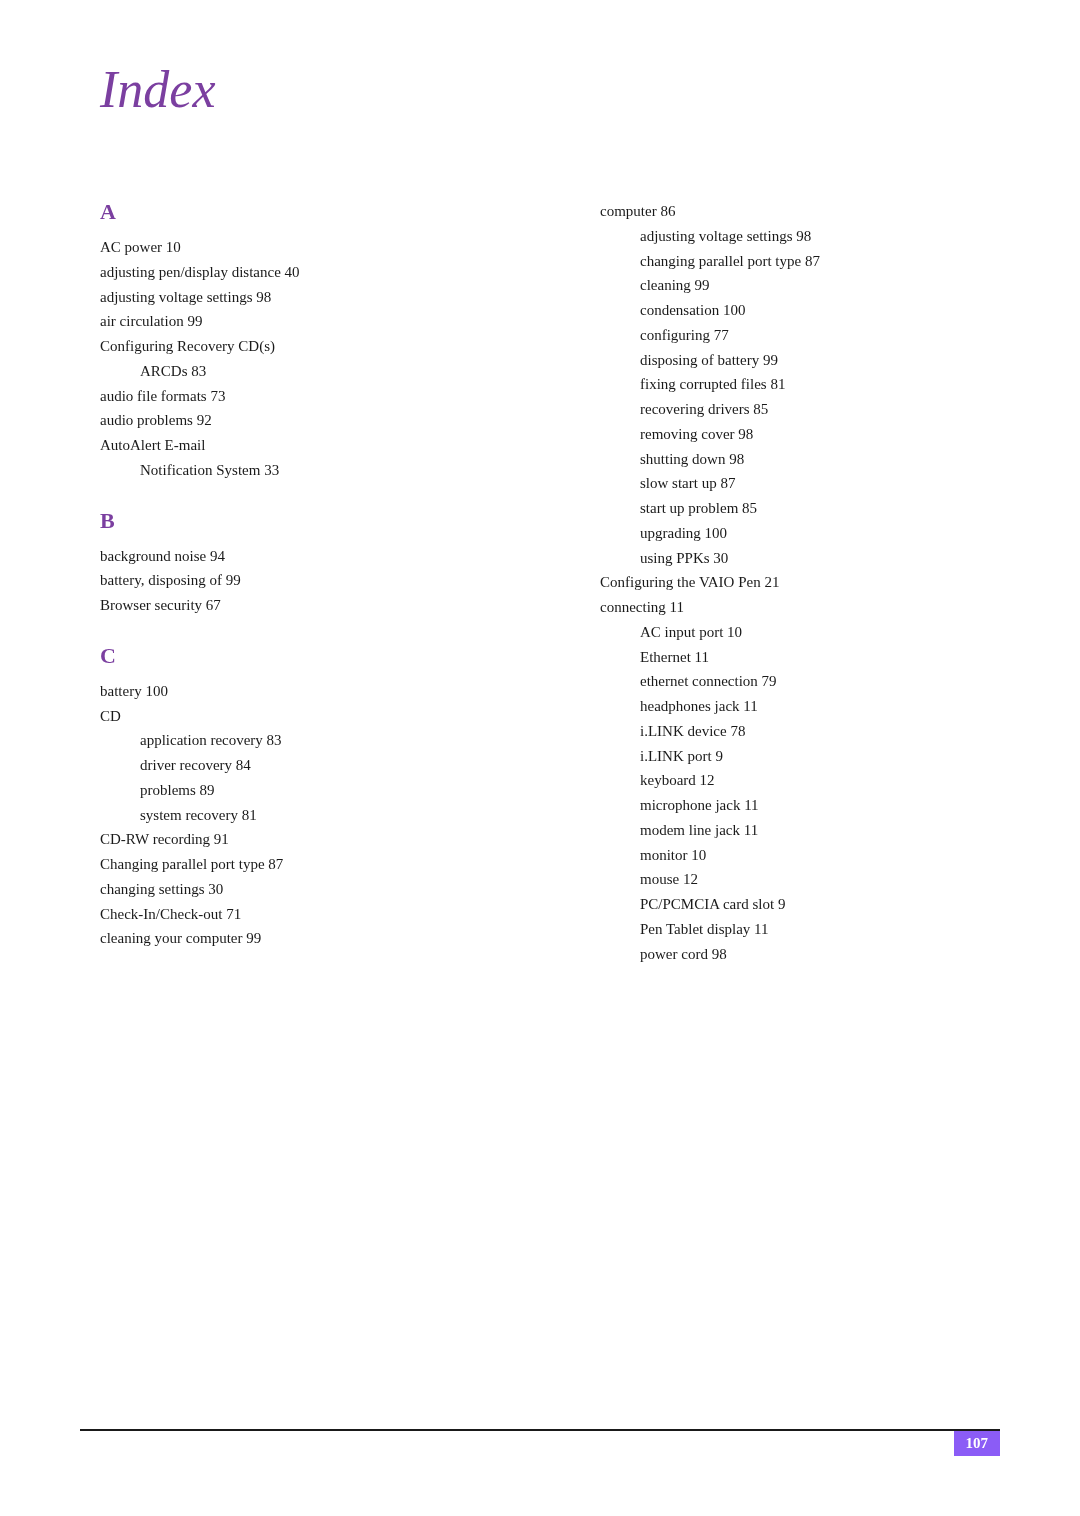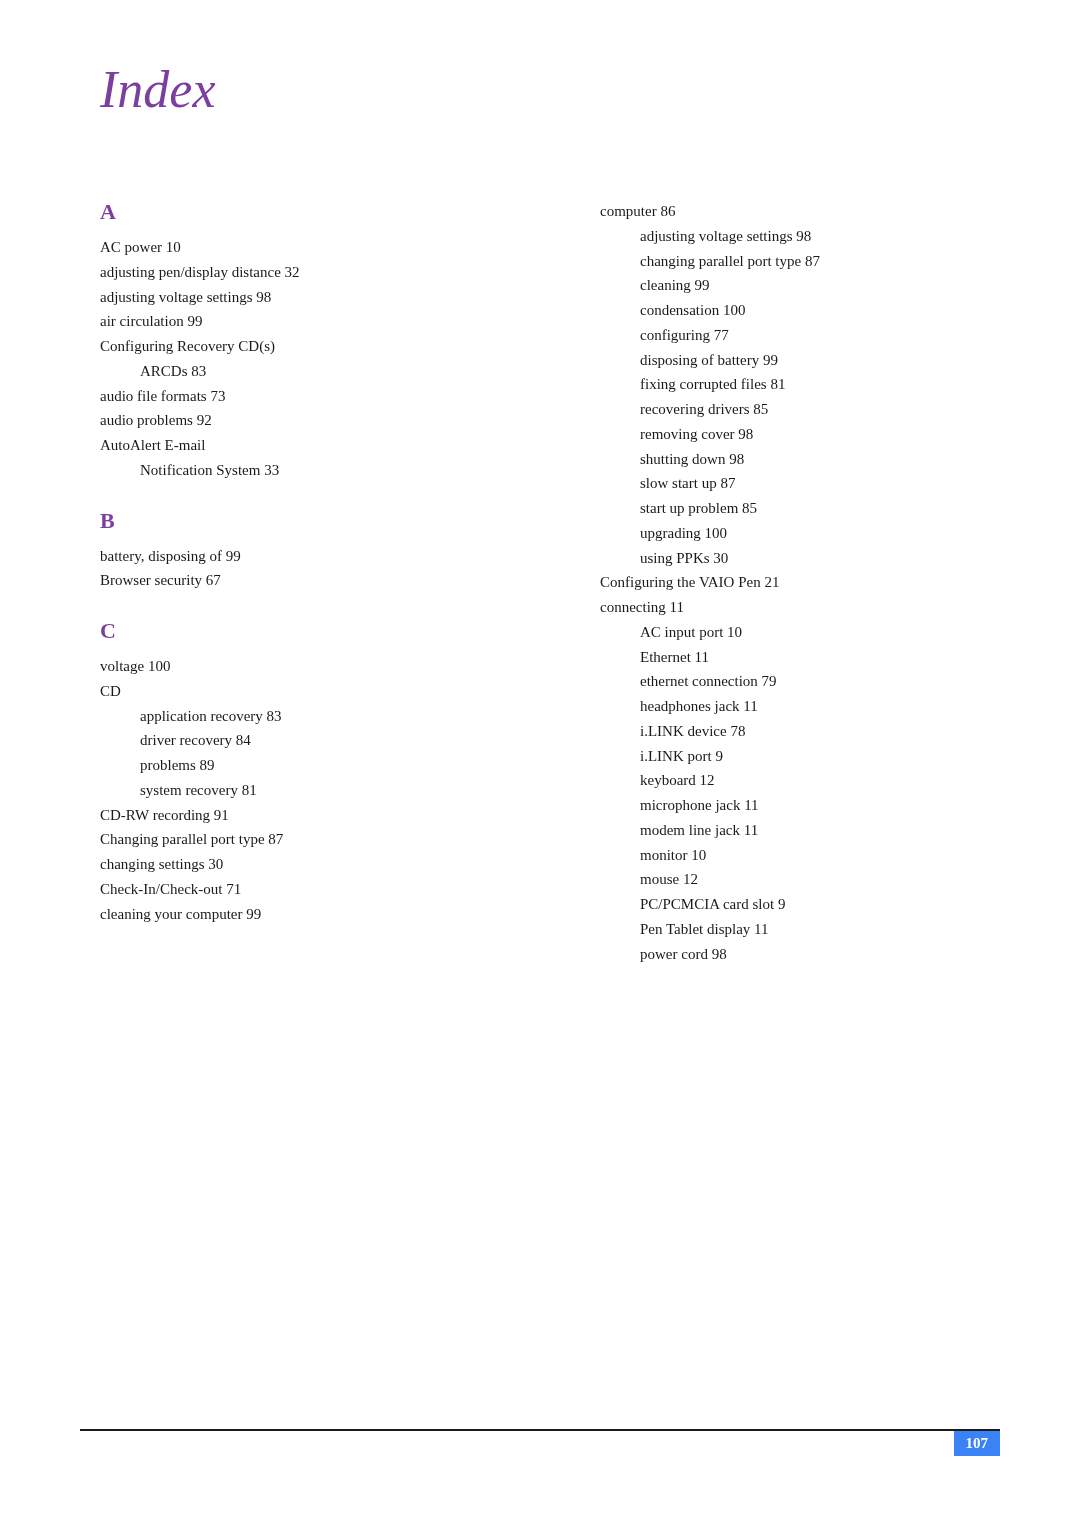--- a/index.html
+++ b/index.html
@@ -83,59 +83,60 @@
     .footer-line {
       position: absolute;
       bottom: 85px;
       left: 80px;
       right: 80px;
       height: 2px;
       background-color: #1a1a1a;
     }
 
     .page-number-box {
-      background-color: #3b82f6;
+      background-color: #8b5cf6;
       color: #ffffff;
       font-size: 15px;
       font-weight: bold;
       padding: 4px 12px;
       font-family: 'Times New Roman', Times, serif;
     }
   </style>
 </head>
 <body>
 
 <h1 class="page-title">Index</h1>
 
 <div class="content-wrapper">
   <div class="left-column">
 
     <div class="section-gap">
       <div class="section-letter">A</div>
       <div class="index-entry">AC power 10</div>
-      <div class="index-entry">adjusting pen/display distance 32</div>
+      <div class="index-entry">adjusting pen/display distance 40</div>
       <div class="index-entry">adjusting voltage settings 98</div>
       <div class="index-entry">air circulation 99</div>
       <div class="index-entry">Configuring Recovery CD(s)</div>
       <div class="index-entry indented-1">ARCDs 83</div>
       <div class="index-entry">audio file formats 73</div>
       <div class="index-entry">audio problems 92</div>
       <div class="index-entry">AutoAlert E-mail</div>
       <div class="index-entry indented-1">Notification System 33</div>
     </div>
 
     <div class="section-gap">
       <div class="section-letter">B</div>
+      <div class="index-entry">background noise 94</div>
       <div class="index-entry">battery, disposing of 99</div>
       <div class="index-entry">Browser security 67</div>
     </div>
 
     <div class="section-gap">
       <div class="section-letter">C</div>
-      <div class="index-entry">voltage 100</div>
+      <div class="index-entry">battery 100</div>
       <div class="index-entry">CD</div>
       <div class="index-entry indented-1">application recovery 83</div>
       <div class="index-entry indented-1">driver recovery 84</div>
       <div class="index-entry indented-1">problems 89</div>
       <div class="index-entry indented-1">system recovery 81</div>
       <div class="index-entry">CD-RW recording 91</div>
       <div class="index-entry">Changing parallel port type 87</div>
       <div class="index-entry">changing settings 30</div>
       <div class="index-entry">Check-In/Check-out 71</div>
       <div class="index-entry">cleaning your computer 99</div>

